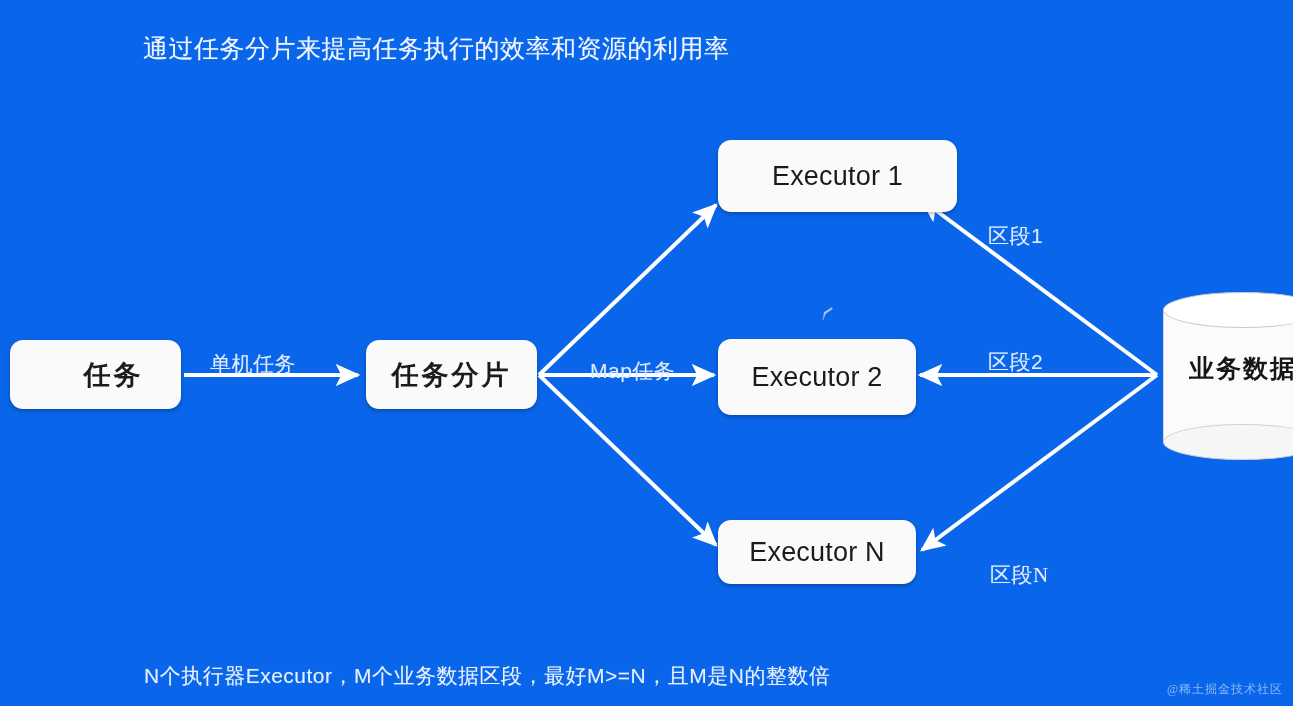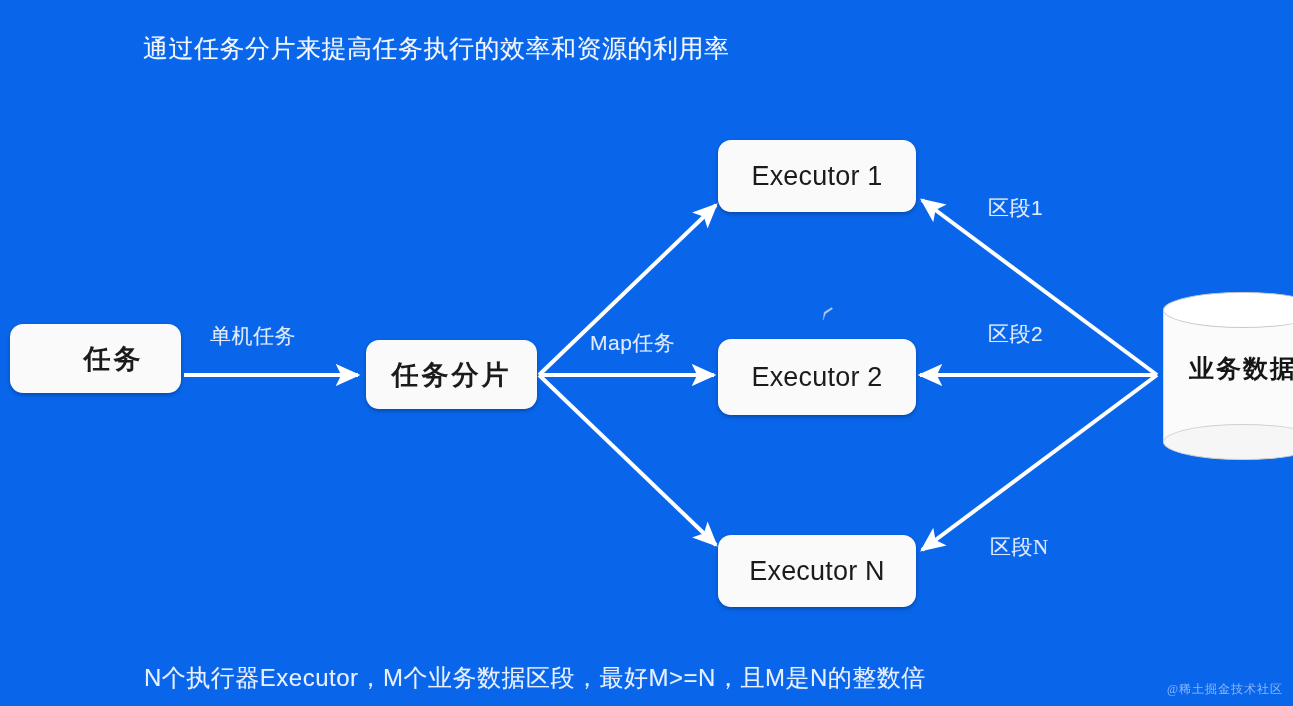--- a/index.html
+++ b/index.html
@@ -31,21 +31,21 @@
     font-size: 25px;
     color: #f2f7ff;
     letter-spacing: 0.5px;
     white-space: nowrap;
     text-shadow: 0 0 1px rgba(255,255,255,0.35);
   }
   .footer-text {
     position: absolute;
     left: 144px;
     top: 662px;
-    font-size: 24px;
+    font-size: 21px;
     color: #e8f0ff;
     letter-spacing: 0.5px;
     white-space: nowrap;
     text-shadow: 0 0 1px rgba(255,255,255,0.3);
   }
   .node-box {
     position: absolute;
     background: #fafafa;
     border-radius: 13px;
     box-sizing: border-box;
@@ -65,20 +65,21 @@
     font-weight: 400;
     letter-spacing: 0.2px;
   }
   .edge-label {
     position: absolute;
     font-size: 21px;
     color: #dfeaff;
     white-space: nowrap;
     letter-spacing: 0.5px;
     text-shadow: 0 0 1px rgba(255,255,255,0.3);
+    margin-top: 28px;
   }
   .cylinder {
     position: absolute;
     left: 1163px;
     top: 292px;
     width: 160px;
     height: 168px;
   }
   .cyl-body {
     position: absolute;
@@ -164,37 +165,37 @@
 
     <line x1="1157" y1="375" x2="922" y2="200" stroke="#ffffff" stroke-width="4" marker-end="url(#arrowhead)"></line>
 
     <line x1="1157" y1="375" x2="920" y2="375" stroke="#ffffff" stroke-width="4" marker-end="url(#arrowhead)"></line>
 
     <line x1="1157" y1="375" x2="922" y2="550" stroke="#ffffff" stroke-width="4" marker-end="url(#arrowhead)"></line>
   </svg>
 
   <div class="title-text">通过任务分片来提高任务执行的效率和资源的利用率</div>
 
-  <div class="node-box cjk" style="left:10px; top:324px; width:171px; height:69px;padding-left:36px;">
+  <div class="node-box cjk" style="left:10px; top:340px; width:171px; height:69px;padding-left:36px;">
     <span>任务</span>
   </div>
 
   <div class="node-box cjk" style="left:366px; top:340px; width:171px; height:69px;">
     <span>任务分片</span>
   </div>
 
-  <div class="node-box latin" style="left:718px; top:140px; width:198px; height:72px;">
+  <div class="node-box latin" style="left:718px; top:140px; width:239px; height:72px;">
     <span>Executor 1</span>
   </div>
 
   <div class="node-box latin" style="left:718px; top:339px; width:198px; height:76px;">
     <span>Executor 2</span>
   </div>
 
-  <div class="node-box latin" style="left:718px; top:535px; width:198px; height:72px;">
+  <div class="node-box latin" style="left:718px; top:520px; width:198px; height:64px;">
     <span>Executor N</span>
   </div>
 
   <div class="cylinder">
     <div class="cyl-body"></div>
     <div class="cyl-top"></div>
     <div class="cyl-bottom"></div>
     <div class="cyl-label">业务数据</div>
   </div>
 

